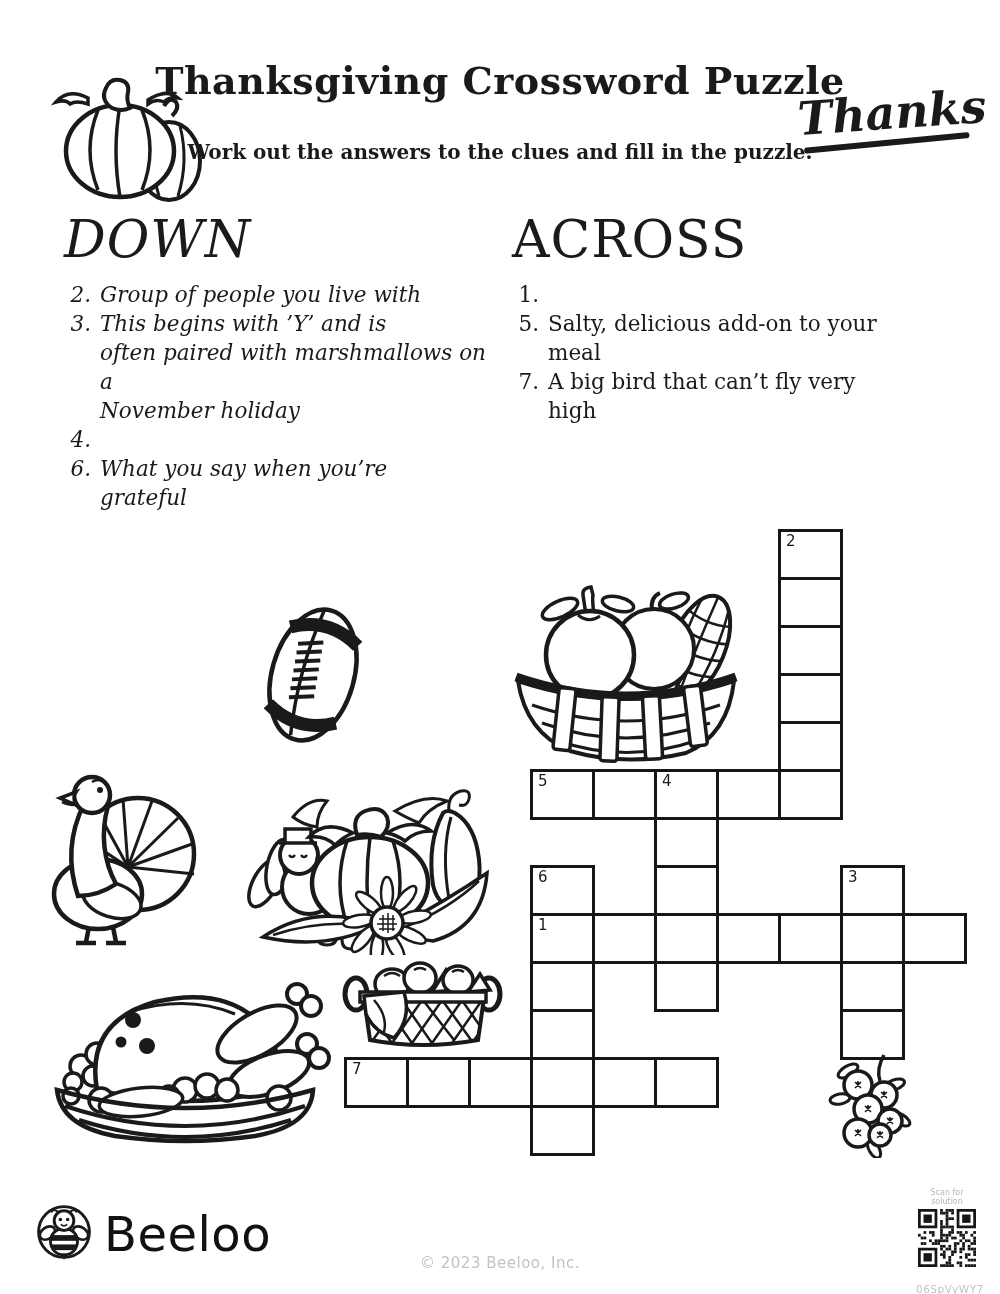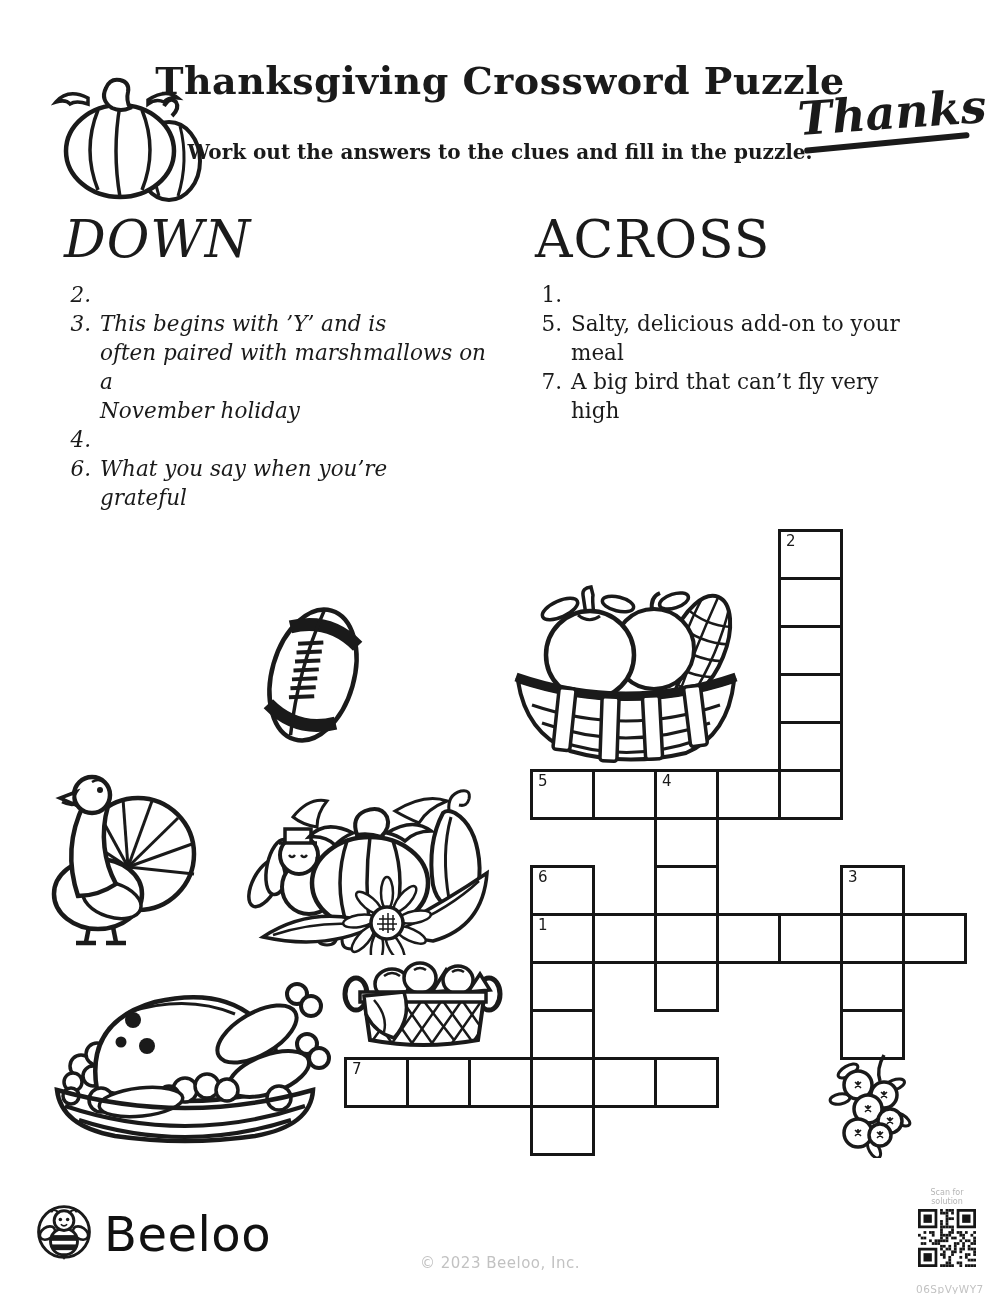--- a/index.html
+++ b/index.html
@@ -76,38 +76,39 @@
 
   <div class="abs thanks">
     <div class="word">Thanks</div>
     <div class="bar"></div>
   </div>
 
   <div class="abs clues" style="left:64px; top:210px;font-style:italic;">
     <h2>DOWN</h2>
     <div class="clue">
       <span class="cnum">2.</span>
+      <span class="ctext">Group of people you live with</span>
     </div>
     <div class="clue">
       <span class="cnum">3.</span>
       <span class="ctext">This begins with ’Y’ and is
 often paired with marshmallows on a
 November holiday</span>
     </div>
     <div class="clue">
       <span class="cnum">4.</span>
     </div>
     <div class="clue">
       <span class="cnum">6.</span>
       <span class="ctext">What you say when you’re
  grateful</span>
     </div>
   </div>
 
-  <div class="abs clues" style="left:535px; top:210px;">
+  <div class="abs clues" style="left:512px; top:210px;">
     <h2>ACROSS</h2>
     <div class="clue">
       <span class="cnum">1.</span>
     </div>
     <div class="clue">
       <span class="cnum">5.</span>
       <span class="ctext">Salty, delicious add-on to your
  meal</span>
     </div>
     <div class="clue">

